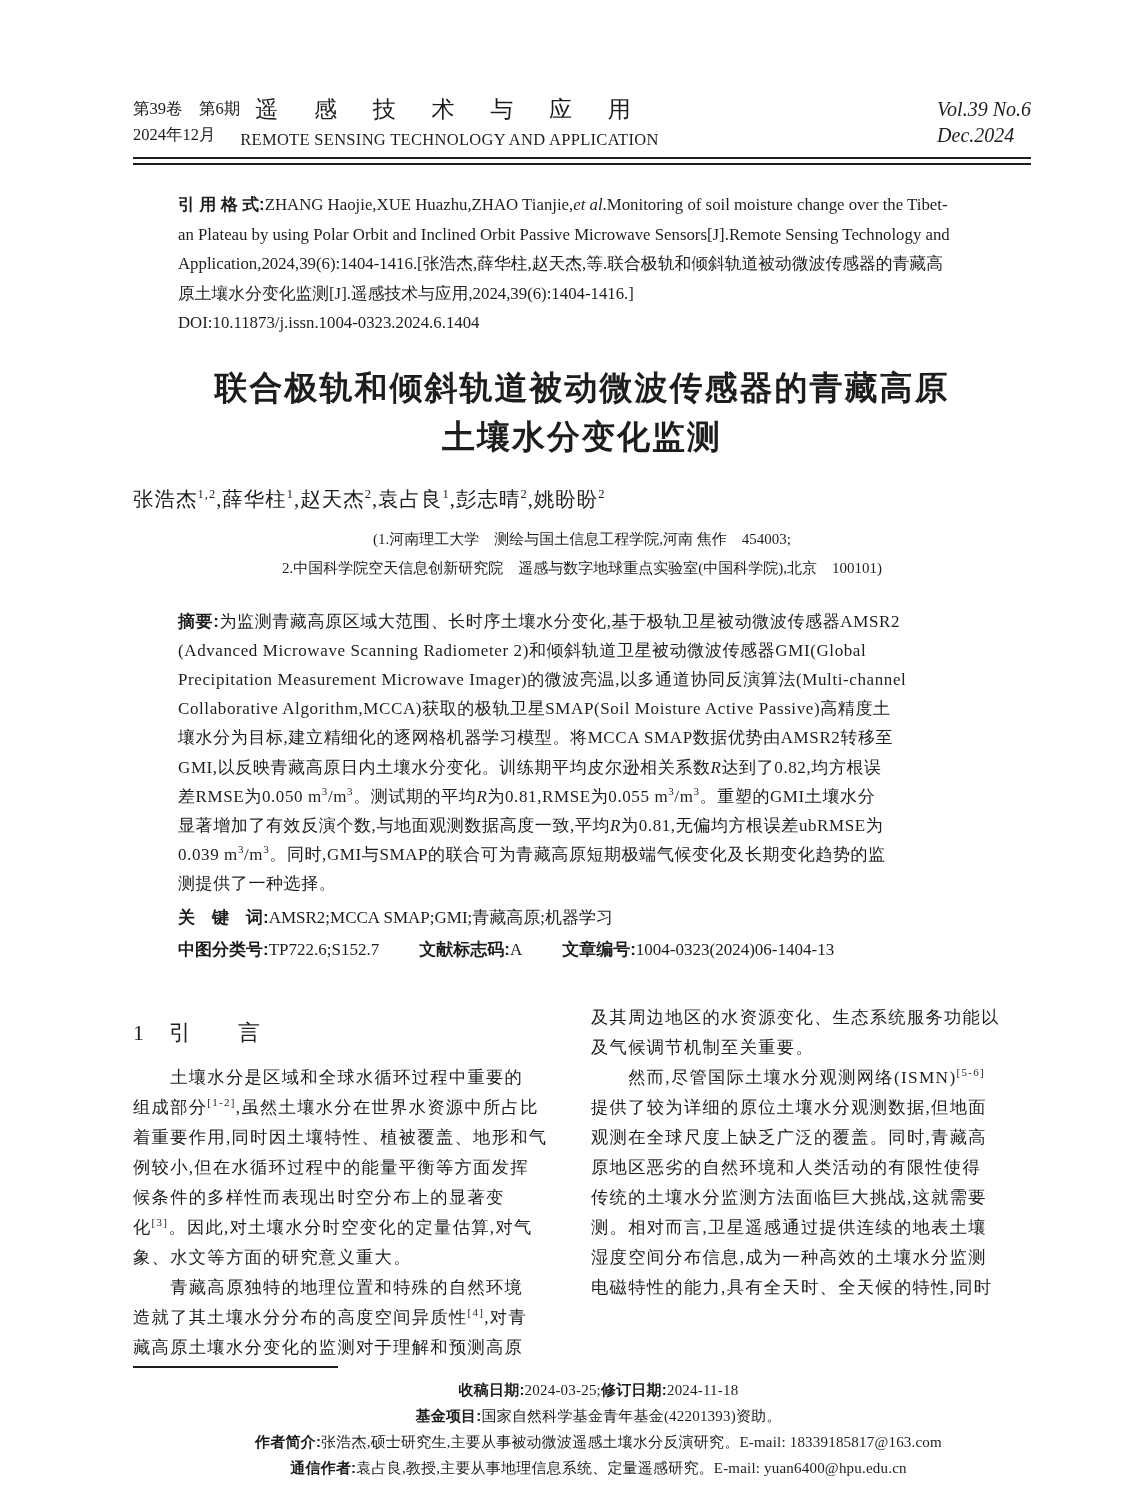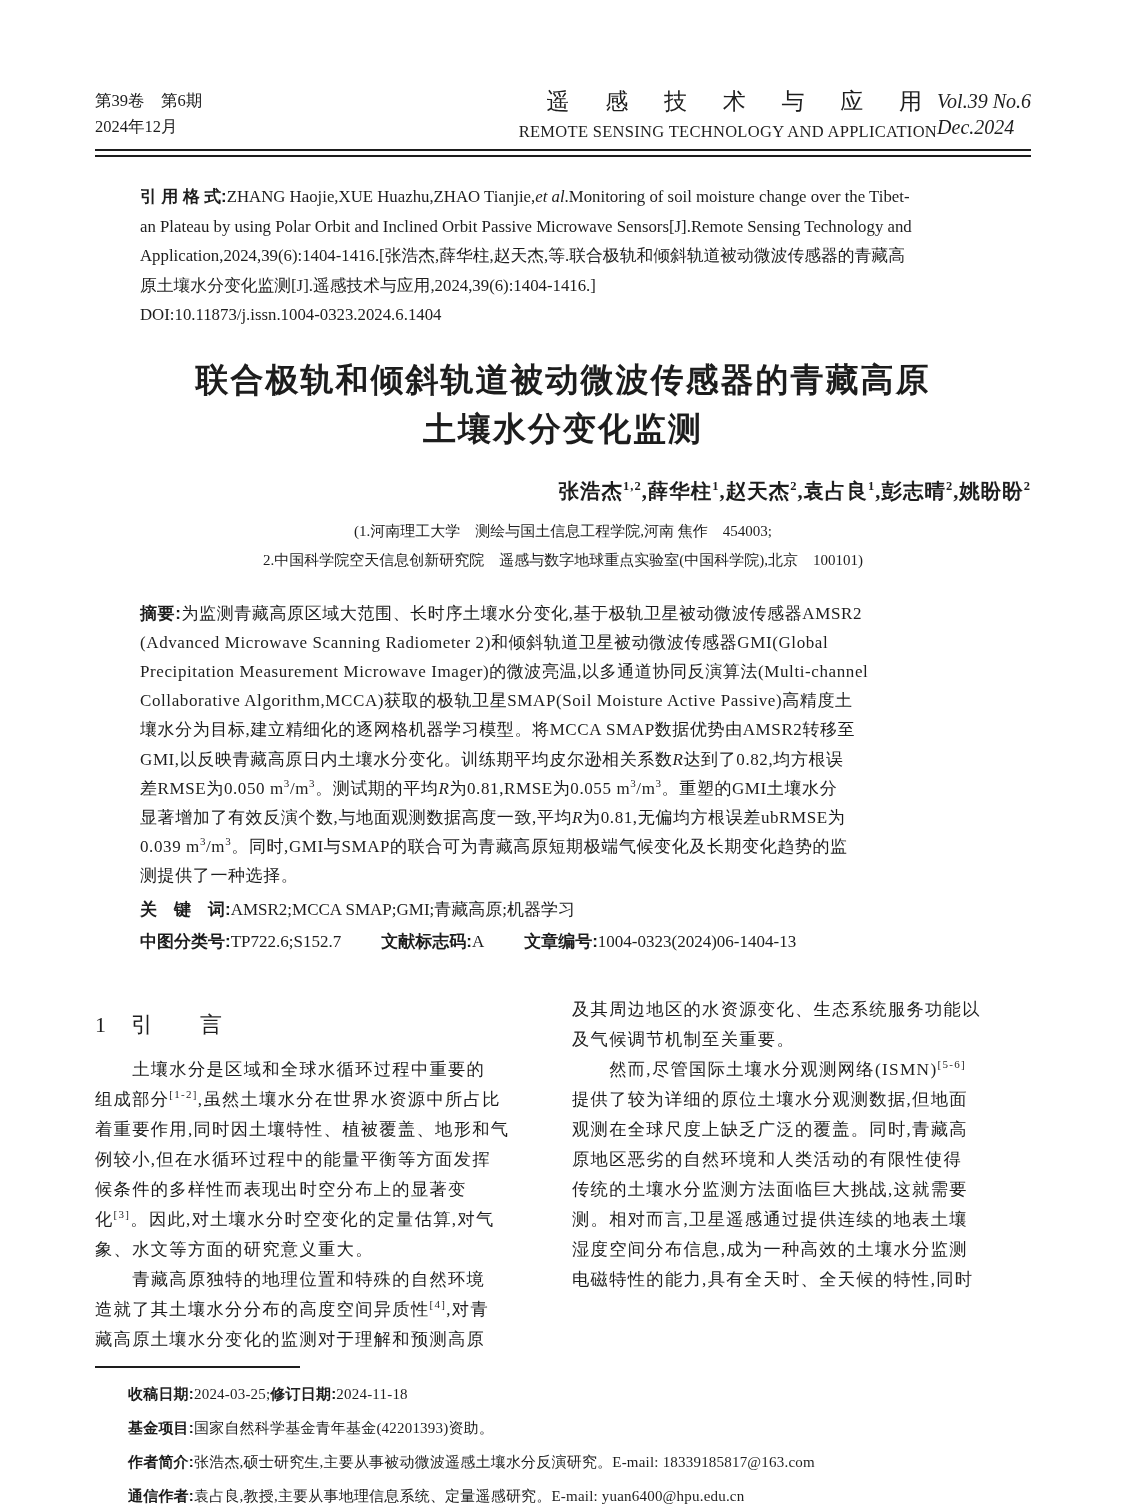--- a/index.html
+++ b/index.html
@@ -6,33 +6,34 @@
   body {
     width: 1126px; height: 1509px;
     background: #ffffff;
     color: #1d1d1d;
     font-family: "Liberation Serif", serif;
     position: relative;
     overflow: hidden;
   }
   .page {
     position: absolute; inset: 0;
-    padding: 0 95px;
+    padding: 8px 95px;
     box-sizing: border-box;
+    margin-left: 38px;
   }
 
   
   .jheader {
     margin-top: 86px;
     display: flex;
     justify-content: space-between;
     align-items: center;
   }
   .hdr-left { font-size: 16.5px; line-height: 26px; white-space: nowrap; }
-  .hdr-center { text-align: right; flex: 1; }
+  .hdr-center { text-align: left; flex: 1; }
   .jtitle-cn { font-size: 23px; letter-spacing: 15px; text-indent: 15px; white-space: nowrap; }
   .jtitle-en { font-size: 16.5px; margin-top: 5px; letter-spacing: 0.3px; white-space: nowrap; }
   .hdr-right { font-size: 20px; font-style: italic; line-height: 26px; text-align: left; white-space: nowrap; }
   .double-rule {
     margin-top: 7px;
     height: 4px;
     border-top: 2.5px solid #1d1d1d;
     border-bottom: 2px solid #1d1d1d;
   }
 
@@ -47,21 +48,21 @@
   
   .art-title {
     margin-top: 25px;
     text-align: center;
     font-family: "Liberation Sans", sans-serif;
     font-weight: bold;
     font-size: 33px;
     line-height: 49px;
     letter-spacing: 2px;
   }
-  .authors { margin-top: 24px; text-align: right; font-size: 20.5px; letter-spacing: 1px; font-weight: bold; }
+  .authors { margin-top: 24px; text-align: left; font-size: 20.5px; letter-spacing: 1px; }
   .authors sup { font-size: 12.5px; }
   .affil { text-align: center; font-size: 15px; line-height: 29px; }
   .affil-first { margin-top: 12px; }
 
   
   .abstract { margin: 24px 20px 0 45px; font-size: 17px; }
   .abs-line { line-height: 29.2px; letter-spacing: 0.6px; white-space: nowrap; }
   .abs-line i, .cit-line i { font-family: "Liberation Serif", serif; }
   sup { line-height: 0; }
   .abs-line sup, .body-line sup { font-size: 11px; }
@@ -84,21 +85,21 @@
   .body-line {
     font-size: 17.3px;
     line-height: 30px;
     letter-spacing: 1.3px;
     white-space: nowrap;
   }
 
   
   .footnote { position: absolute; left: 95px; right: 95px; top: 1366px; font-size: 15px; }
   .foot-rule { width: 205px; border-top: 2px solid #1d1d1d; margin-bottom: 9px; }
-  .foot-line { padding-left: 33px; line-height: 34px; letter-spacing: 0.2px; white-space: nowrap; }
+  .foot-line { padding-left: 33px; line-height: 26px; letter-spacing: 0.2px; white-space: nowrap; text-align: center; }
 </style>
 </head>
 <body>
 
 <div class="page">
 
   <header class="jheader">
     <div class="hdr-left">
       <div>第39卷　第6期</div>
       <div>2024年12月</div>

